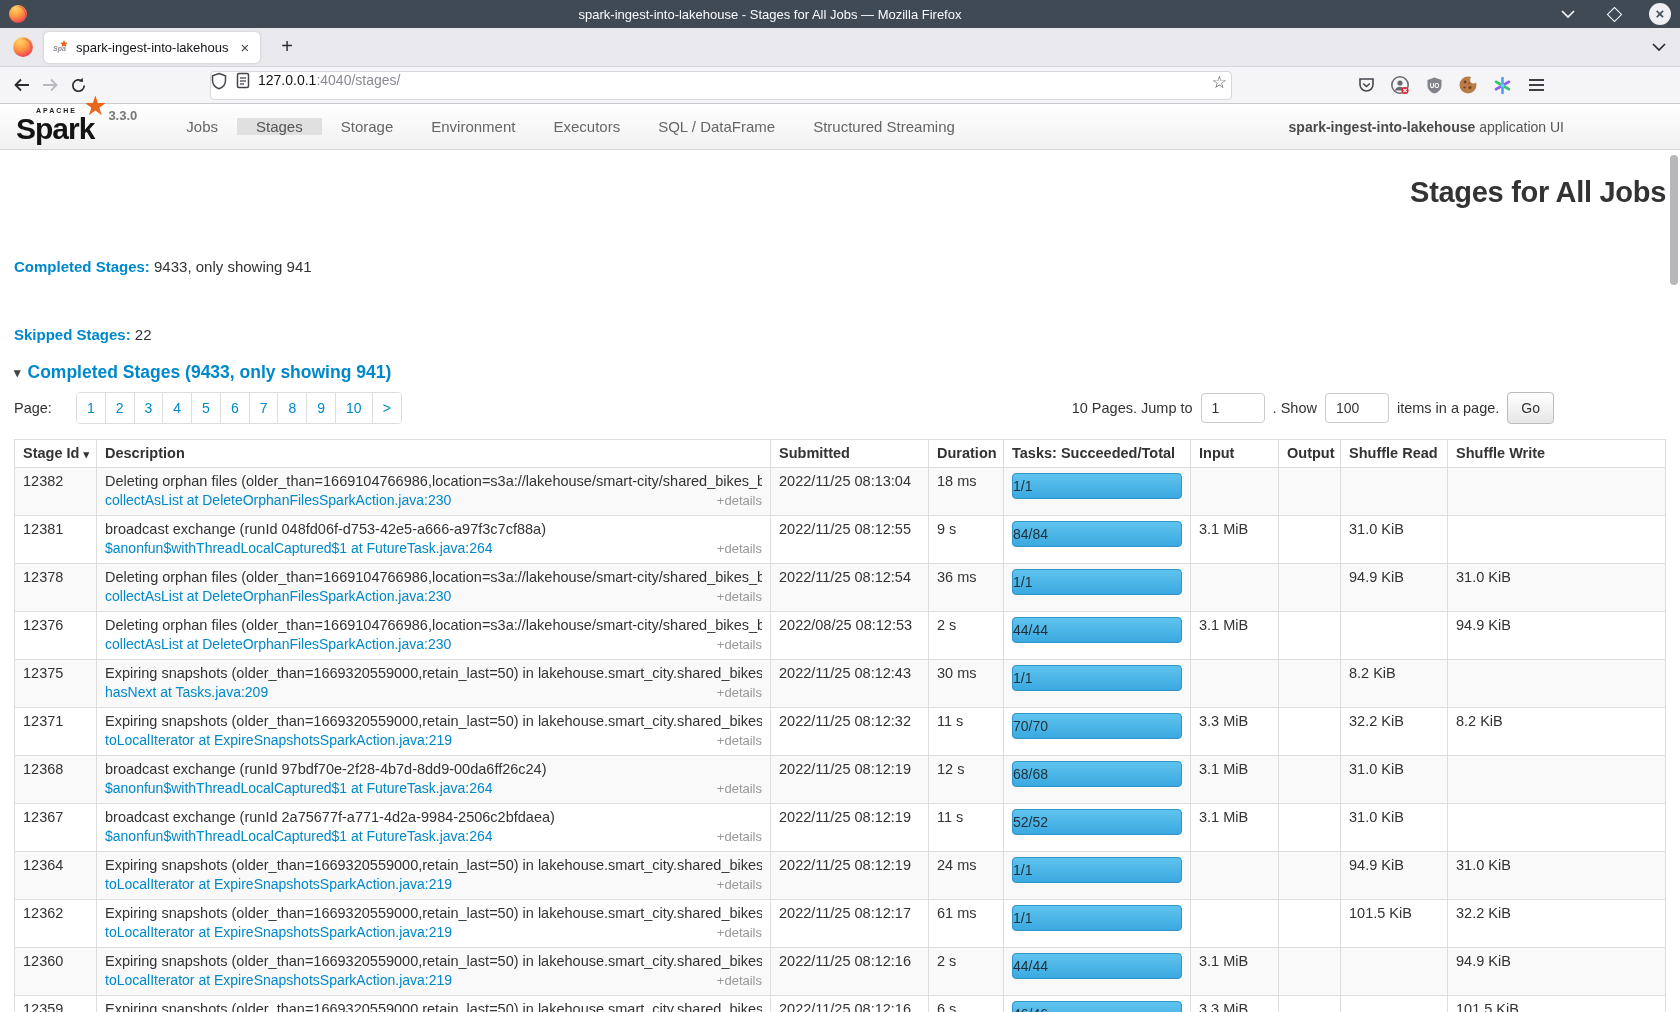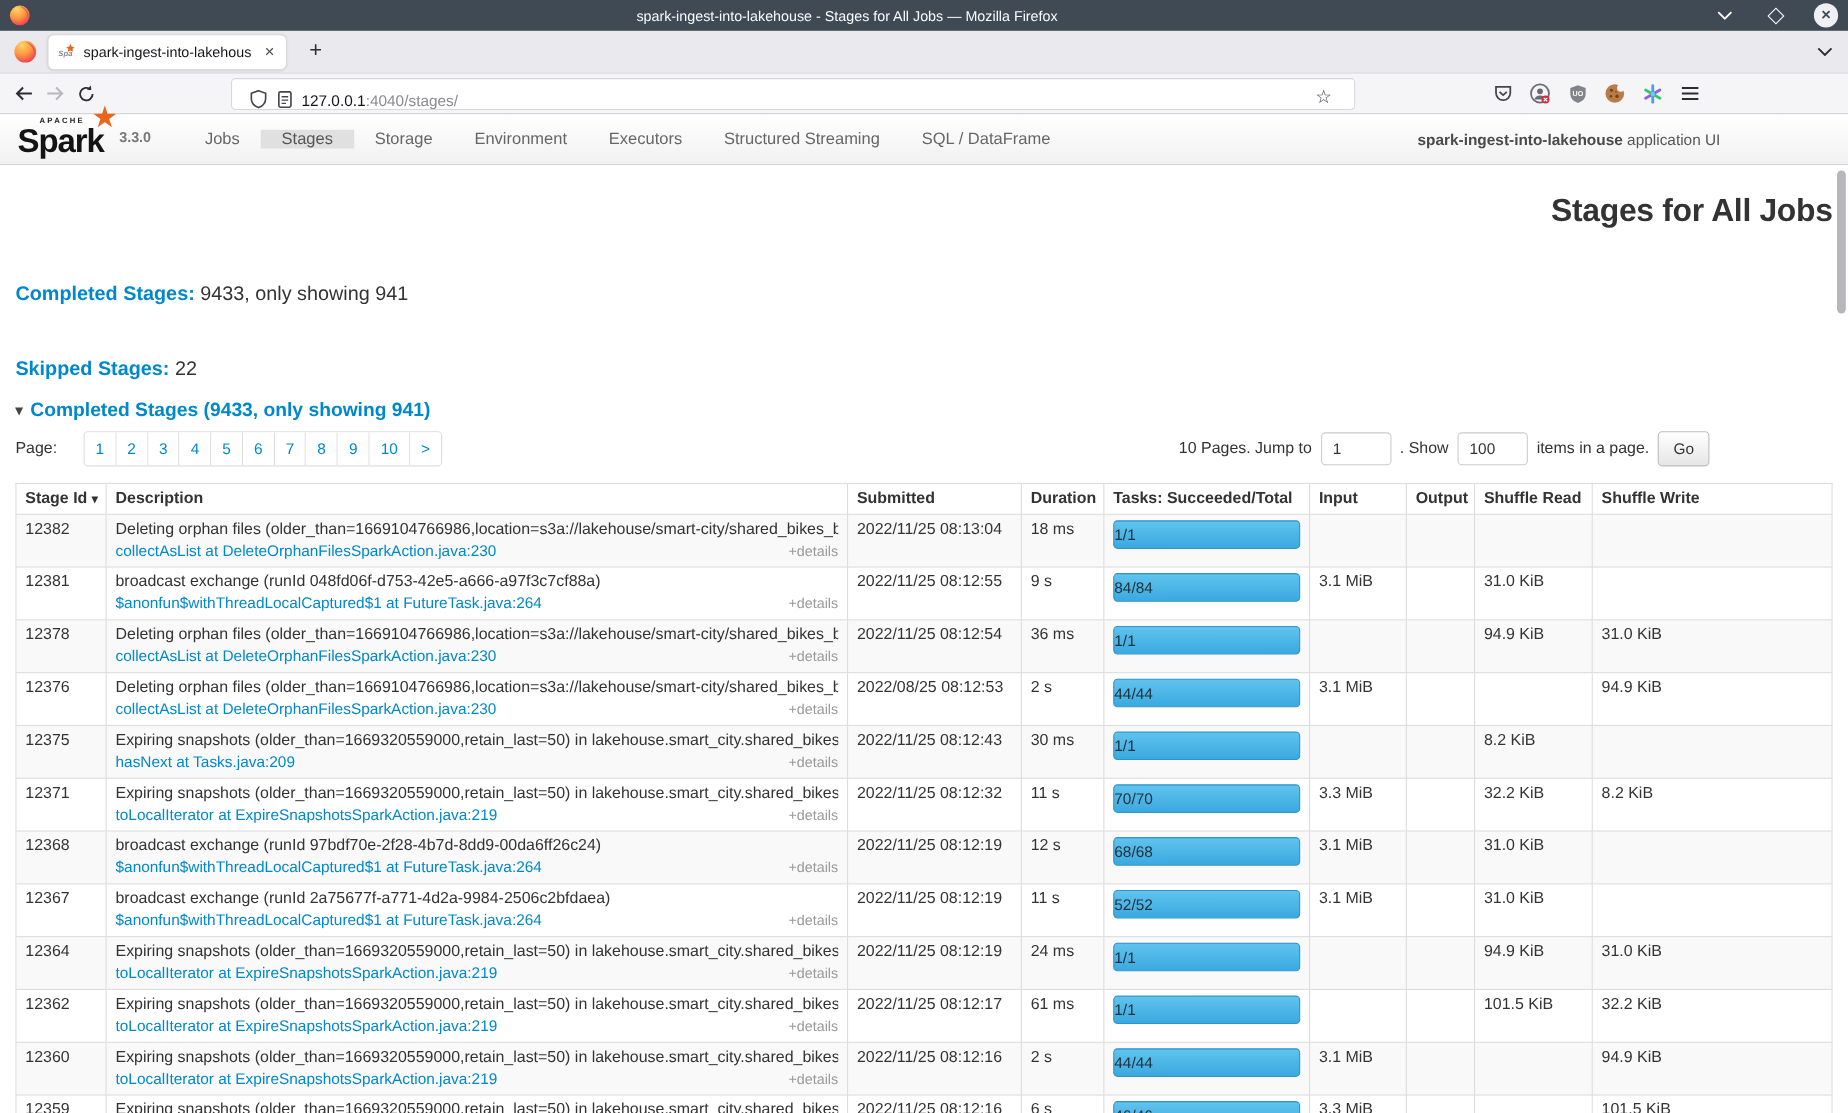--- a/index.html
+++ b/index.html
@@ -22,46 +22,46 @@
   .tab-title { flex: 1; margin-left: 7px; font-size: 13px; color: #15141a; white-space: nowrap; overflow: hidden; }
   .tab-close { color: #45454e; font-size: 15px; width: 18px; text-align: center; }
   .newtab-btn { margin-left: 14px; font-size: 20px; color: #2b2b33; width: 26px; height: 26px; text-align: center; line-height: 24px; }
   .tabs-spacer { flex: 1; }
   .tablist-btn { margin-right: 14px; }
 
   
   .toolbar { height: 37px; background: #f5f5f7; border-bottom: 1px solid #c9c9ce; display: flex; align-items: center; }
   .tb-icon { width: 28px; height: 28px; display: flex; align-items: center; justify-content: center; }
   .nav-back { margin-left: 8px; }
-  .urlbar { margin-left: 118px; width: 1022px; height: 29px; background: #fff; border: 1px solid #d7d7dc; border-radius: 4px; display: flex; align-items: flex-end; padding: 0 16px; }
+  .urlbar { margin-left: 118px; width: 1022px; height: 29px; background: #fff; border: 1px solid #d7d7dc; border-radius: 4px; display: flex; align-items: flex-start; padding: 0 0; }
   .url-text { flex: 1; margin-left: 8px; font-size: 14px; white-space: nowrap; overflow: hidden; }
   .url-host { color: #15141a; }
   .url-rest { color: #8a8a93; }
   .url-star { color: #45454e; font-size: 17px; padding: 0 4px; }
   .tb-right { display: flex; align-items: center; gap: 6px; margin-left: 120px; }
 
   
   .spark-navbar { height: 46px; background: linear-gradient(#ffffff, #f1f1f1); border-bottom: 1px solid #d4d4d4; display: flex; align-items: stretch; }
-  .spark-logo { display: flex; align-items: center; padding: 4px 8px 6px 16px; }
+  .spark-logo { display: flex; align-items: flex-start; padding: 4px 8px 6px 16px; }
   .logo-word { position: relative; line-height: 0.95; }
   .logo-apache { font-size: 7px; letter-spacing: 2px; color: #222; margin-left: 20px; font-weight: bold; }
   .logo-spark { font-size: 30px; font-weight: bold; color: #141414; letter-spacing: -1px; }
   .logo-star { position: absolute; top: -14px; right: -13px; font-size: 27px; color: #e8651c; text-shadow: 0 0 1px #fff; }
   .logo-version { font-size: 13px; font-weight: bold; color: #777; margin: 0 0 3px 14px; }
   .nav-tabs { display: flex; align-items: center; margin-left: 22px; }
   .nav-tab { display: flex; align-items: center; padding: 0 19px; font-size: 15px; color: #666; cursor: pointer; }
   .nav-tab.active { background: #e0e0e0; color: #555; }
   .app-label { margin-left: auto; margin-right: 116px; align-self: center; font-size: 14px; color: #555; }
   .app-label b { color: #4a4a4a; }
 
   
   .page-body { padding: 0 14px; }
   h1.page-title { margin-top: 26px; font-size: 29px; font-weight: bold; color: #333; letter-spacing: -0.3px; text-align: right; }
   .stats { margin-top: 13px; }
-  .stat-line { font-size: 18px; color: #333; line-height: 20px; margin-top: 48px; }
+  .stat-line { font-size: 15px; color: #333; line-height: 20px; margin-top: 48px; }
   .stat-label { color: #0088cc; font-weight: bold; }
   .section-header { margin-top: 17px; font-size: 17.5px; font-weight: bold; color: #0088cc; display: flex; align-items: center; cursor: pointer; }
   .collapse-arrow { color: #444; font-size: 13px; margin-right: 7px; }
 
   .pagination-bar { margin-top: 9px; display: flex; align-items: center; }
   .page-label { font-size: 14.5px; color: #333; margin-right: 24px; }
   .page-group { display: flex; border: 1px solid #ddd; border-radius: 4px; overflow: hidden; background: #fff; }
   .page-btn { min-width: 27px; padding: 7px 10px; text-align: center; font-size: 14px; color: #0088cc; border-right: 1px solid #ddd; cursor: pointer; background: #fff; }
   .page-btn:last-child { border-right: none; }
   .pagination-right { margin-left: auto; display: flex; align-items: center; gap: 8px; font-size: 14.5px; color: #333; margin-right: 112px; justify-content: space-between; }
@@ -233,22 +233,22 @@
         <div class="logo-star">★</div>
       </div>
       <div class="logo-version">3.3.0</div>
     </div>
     <div class="nav-tabs" id="nav-tabs">
         <div class="nav-tab">Jobs</div>
         <div class="nav-tab active">Stages</div>
         <div class="nav-tab">Storage</div>
         <div class="nav-tab">Environment</div>
         <div class="nav-tab">Executors</div>
+        <div class="nav-tab">SQL / DataFrame</div>
         <div class="nav-tab">Structured Streaming</div>
-        <div class="nav-tab">SQL / DataFrame</div>
       </div>
     <div class="app-label"><b>spark-ingest-into-lakehouse</b><span> application UI</span></div>
   </div>
 
   <div class="page-body">
     <h1 class="page-title">Stages for All Jobs</h1>
 
     <div class="stats" id="stats">
         <div class="stat-line"><span class="stat-label">Completed Stages:</span><span> 9433, only showing 941</span></div>
         <div class="stat-line"><span class="stat-label">Skipped Stages:</span><span> 22</span></div>

